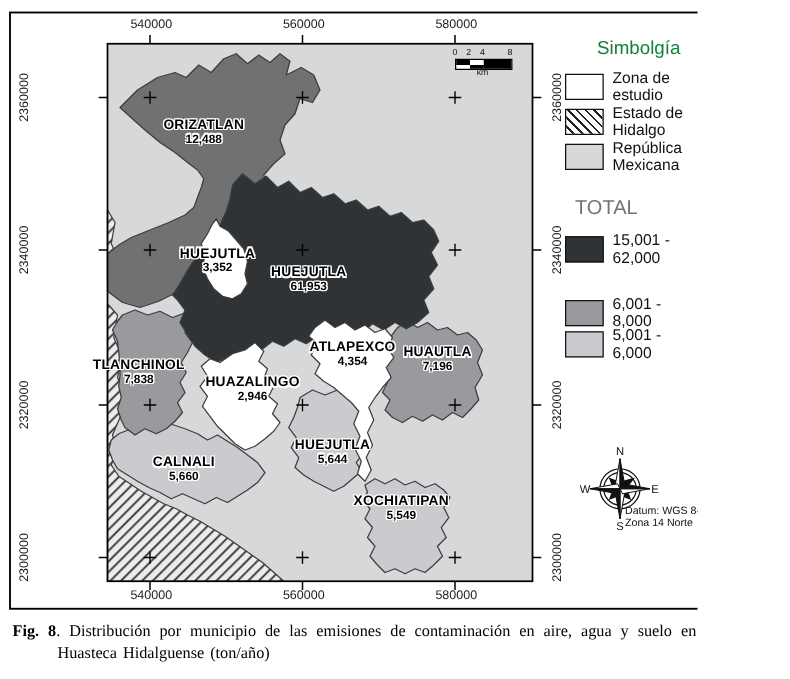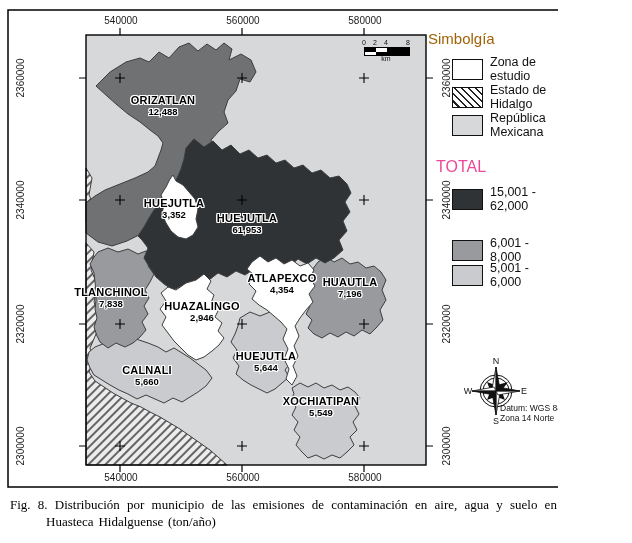--- a/index.html
+++ b/index.html
@@ -8,45 +8,45 @@
   svg.base{position:absolute;left:0;top:0}
   .tick-label{position:absolute;font-size:10px;color:#1b1b1b;
        transform:translate(-50%,-50%);white-space:nowrap}
   .tick-label.vert{transform:translate(-50%,-50%) rotate(-90deg)}
   .mlabel{position:absolute;transform:translate(-50%,-50%);text-align:center;
        font-weight:bold;color:#000;white-space:nowrap;line-height:11px;
        text-shadow:-1px -1px 0 #fff,1px -1px 0 #fff,-1px 1px 0 #fff,1px 1px 0 #fff,
                    0 -1px 0 #fff,0 1px 0 #fff,-1px 0 0 #fff,1px 0 0 #fff}
   .mlabel .nm{display:block;font-size:11px;letter-spacing:.2px}
   .mlabel .val{display:block;font-size:9.5px}
-  .leg-title{position:absolute;left:428px;top:30px;width:166px;text-align:left;
-       font-size:15px;color:#a16207}
+  .leg-title{position:absolute;left:428px;top:30px;width:166px;text-align:center;
+       font-size:15px;color:#15803d}
   .leg-row{position:absolute;display:flex;align-items:center}
   .sw{width:31px;height:21px;border:1px solid #111;flex:none;box-sizing:border-box}
   .sw.hatch{background:repeating-linear-gradient(45deg,#fff 0 3.5px,#222 3.5px 5px)}
   .c-white{background:#fff}
   .c-bg{background:#d7d8d9}
   .c1{background:#303335}.c2{background:#6f7173}.c3{background:#989a9d}
   .c4{background:#c9cbce}.c5{background:#ffffff}
   .leg-row .lab{margin-left:7px;font-size:12.5px;color:#111}
-  .total-title{position:absolute;left:436px;top:158px;font-size:16px;color:#ec4899}
+  .total-title{position:absolute;left:460px;top:158px;font-size:16px;color:#737373}
   .datum{position:absolute;left:500px;top:403px;width:112px;
        font-size:8.5px;line-height:10px;color:#111}
   .compass{position:absolute;left:464px;top:355px}
   .scalebar{position:absolute;left:360px;top:39px;width:52px;height:24px}
   .scalebar .num{position:absolute;top:0;font-size:7px;transform:translateX(-50%)}
   .sb-bar{position:absolute;left:4px;top:8px;width:44px;height:7px;background:#fff;
        border:1px solid #000;box-sizing:content-box}
   .sb-seg{position:absolute;background:#000}
   .sb-km{position:absolute;left:4px;top:16px;width:44px;text-align:center;font-size:7px}
   .caption{position:absolute;left:10px;top:496px;width:604px;
        font-family:"Liberation Serif",serif;font-size:13px;line-height:17px;
        color:#000;text-align:justify;padding-left:36px;text-indent:-36px;
        word-spacing:1.5px}
-  .caption .b{font-weight:normal}
+  .caption .b{font-weight:bold}
 </style>
 </head>
 <body>
 
 <div class="fig">
 
   <svg class="base" width="632" height="543" viewBox="0 0 632 543">
     <defs>
       <pattern id="hatch" patternUnits="userSpaceOnUse" width="6" height="6" patternTransform="rotate(45)">
         <rect width="6" height="6" fill="#ececec"></rect>

